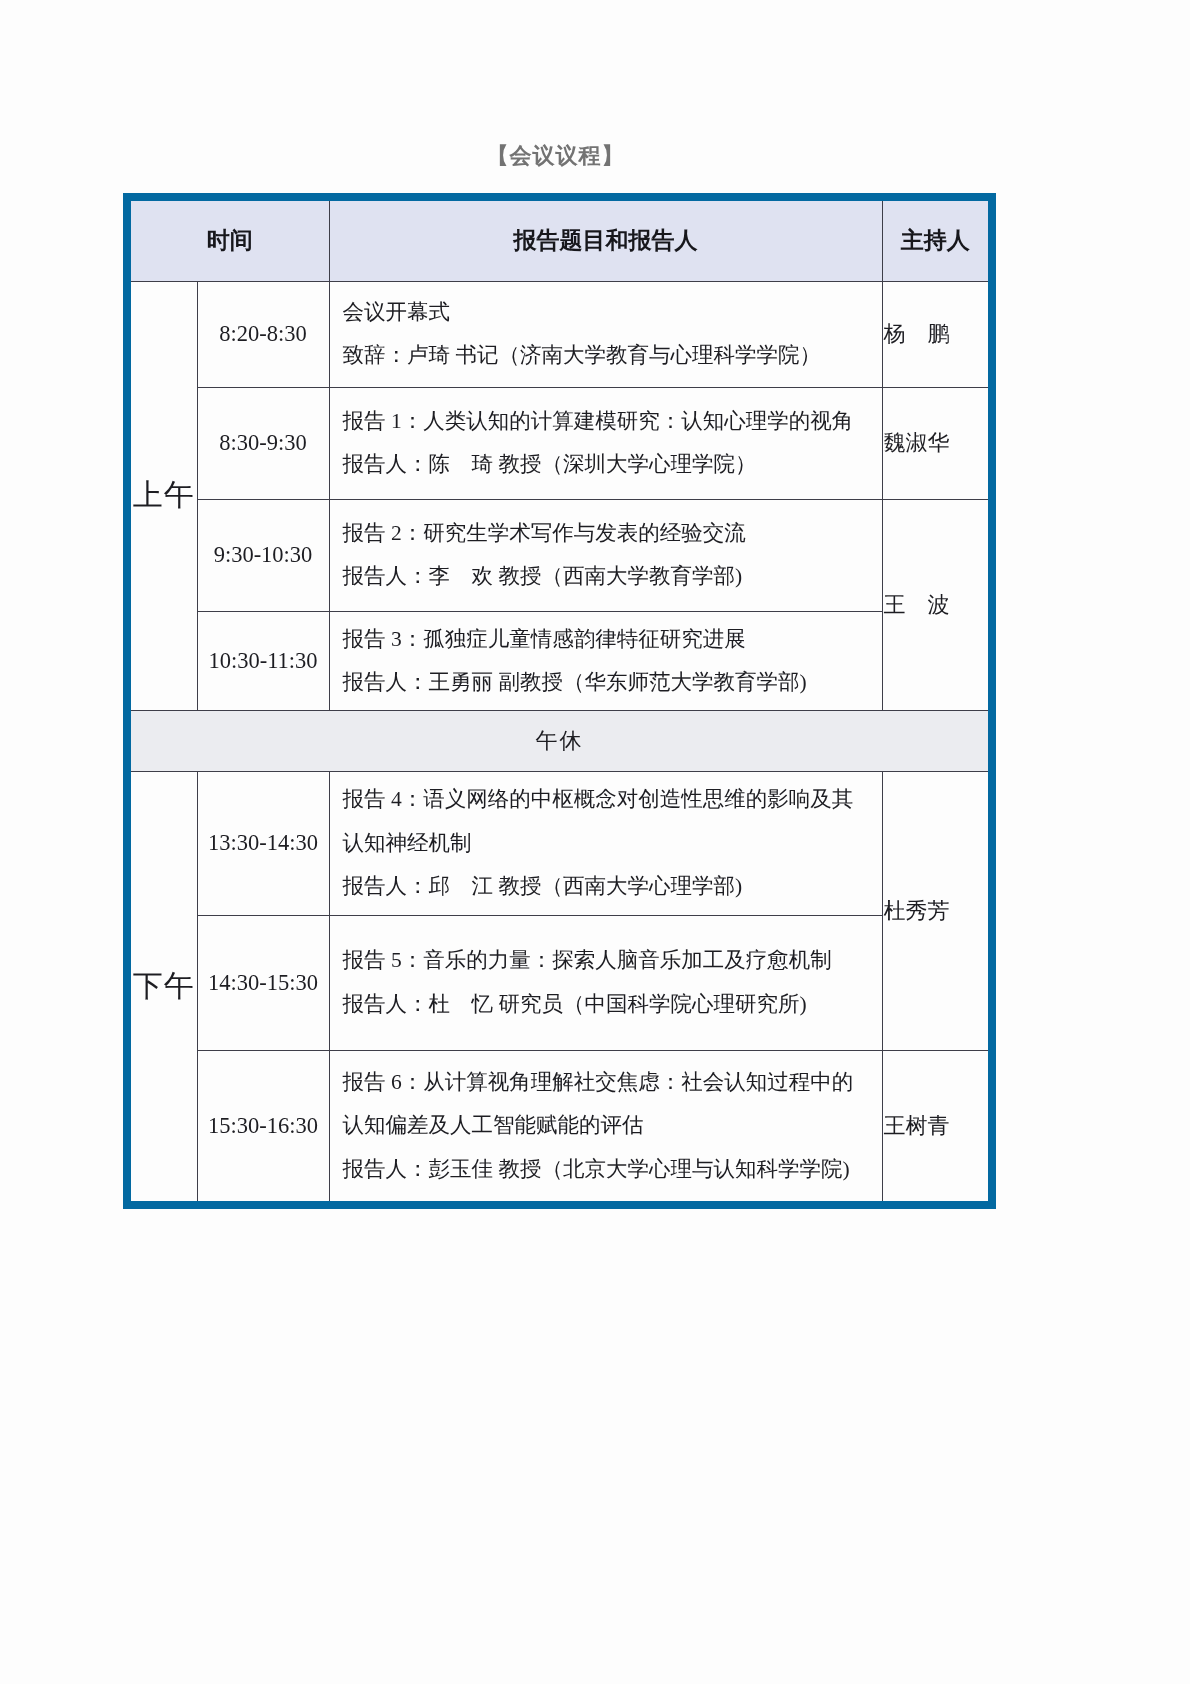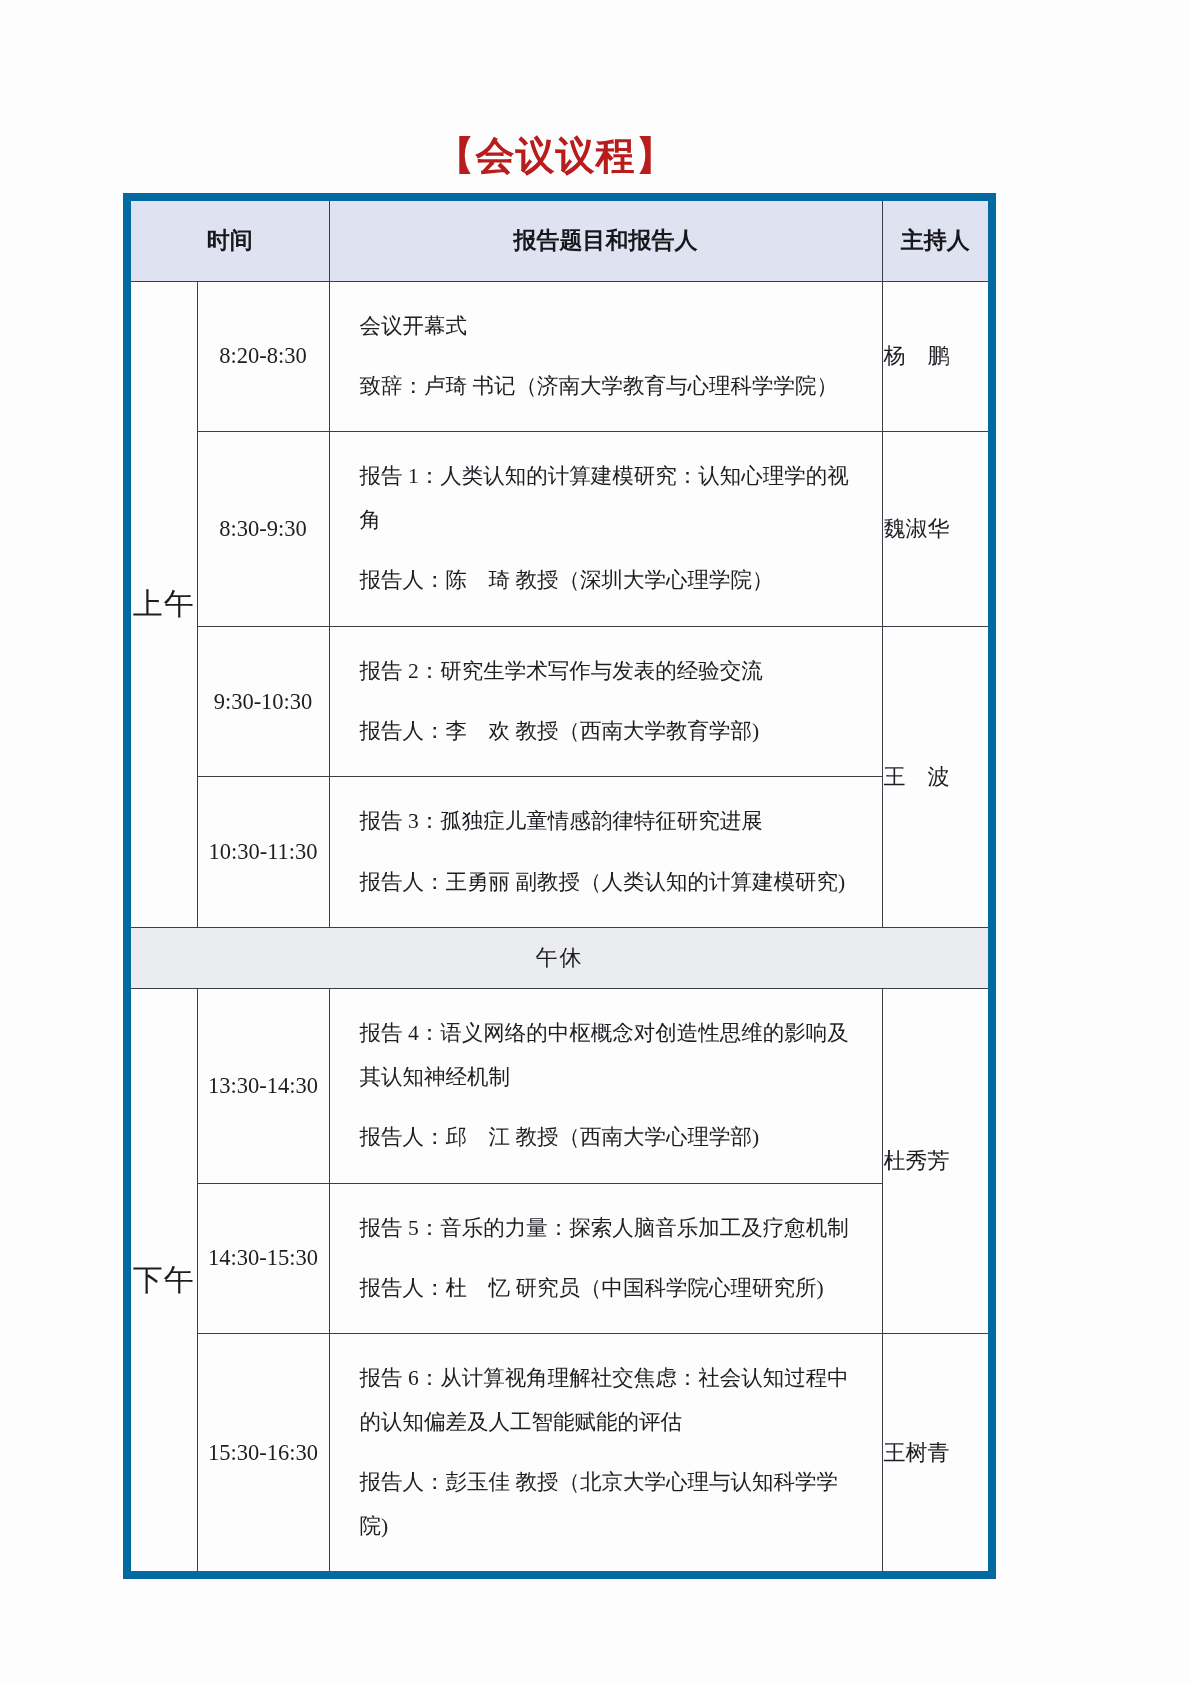--- a/index.html
+++ b/index.html
@@ -16,22 +16,22 @@
     padding-top:131px;
     box-sizing:border-box;
   }
   .page-title{
     margin:0 0 0 123px;
     width:865px;height:62px;
     line-height:50px;
     text-align:center;
     font-family:"Liberation Sans","DejaVu Sans",sans-serif;
     font-weight:bold;
-    font-size:39px;
-    color:#b91c1c;
+    font-size:22px;
+    color:#737373;
     letter-spacing:1px;
   }
   table.agenda{
     border-collapse:collapse;
     table-layout:fixed;
     margin-left:123px;
     width:865px;
     border:8px solid #0369a1;
   }
   .agenda td,.agenda th{
@@ -68,21 +68,21 @@
     vertical-align:middle;
     font-size:22.5px;
     white-space:nowrap;
   }
   td.talk{
     vertical-align:middle;
     padding:6px 10px 6px 13px;
     font-size:21.5px;
   }
   td.talk p{
-    margin:17px;
+    margin:0;
     line-height:2.02;
   }
   td.host{
     text-align:left;
     vertical-align:middle;
     font-size:22px;
   }
   td.lunch{
     background:#ebecf0;
     text-align:center;
@@ -138,21 +138,21 @@
         <p>报告 2：研究生学术写作与发表的经验交流</p>
         <p>报告人：李　欢 教授（西南大学教育学部)</p>
       </td>
       <td class="host" rowspan="2">王　波</td>
     </tr>
 
     <tr class="row-4">
       <td class="time">10:30-11:30</td>
       <td class="talk">
         <p>报告 3：孤独症儿童情感韵律特征研究进展</p>
-        <p>报告人：王勇丽 副教授（人类认知的计算建模研究)</p>
+        <p>报告人：王勇丽 副教授（华东师范大学教育学部)</p>
       </td>
     </tr>
 
     <tr class="row-lunch">
       <td class="lunch" colspan="4">午休</td>
     </tr>
 
     <tr class="row-5">
       <td class="period" rowspan="3">下午</td>
       <td class="time">13:30-14:30</td>

